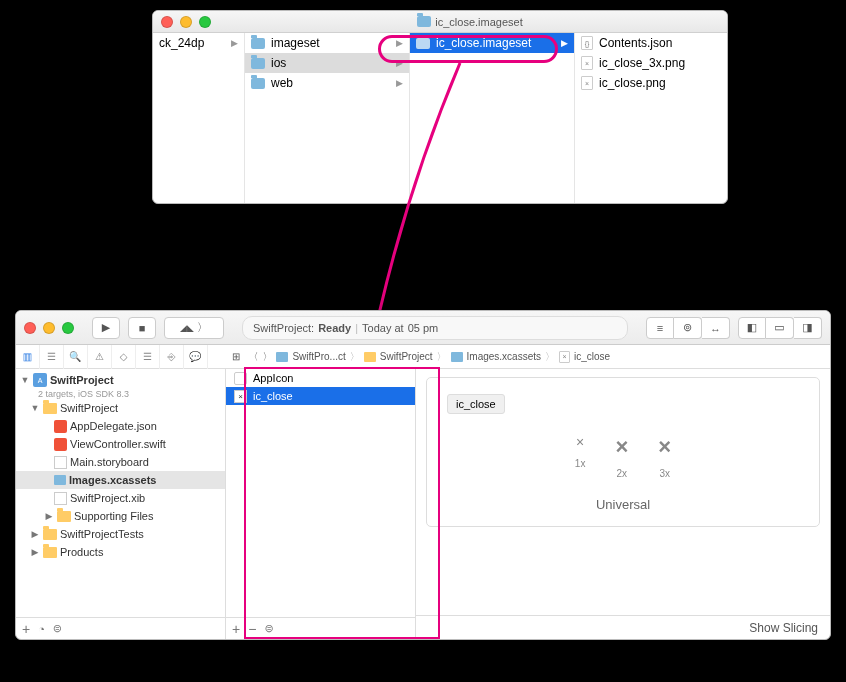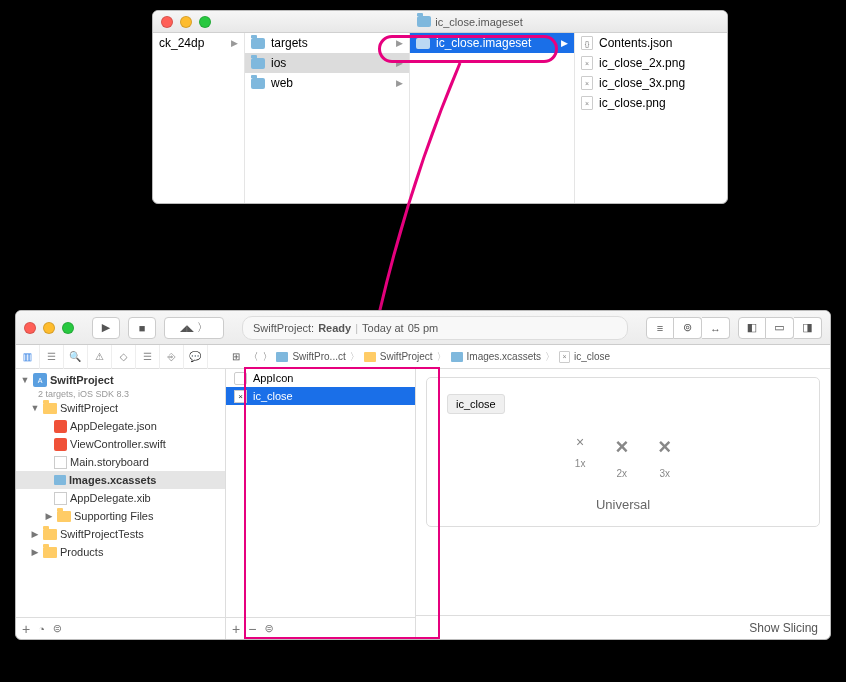--- a/index.html
+++ b/index.html
@@ -88,21 +88,21 @@
   <div class="finder-columns">
     <div class="col" style="width:92px">
       <div class="row">
         <span>ck_24dp</span>
         <span class="chev">▶</span>
       </div>
     </div>
     <div class="col">
       <div class="row">
         <span class="folder-icon"></span>
-        <span>targets</span>
+        <span>imageset</span>
         <span class="chev">▶</span>
       </div>
       <div class="row" style="background:#dcdcdc">
         <span class="folder-icon"></span>
         <span>ios</span>
         <span class="chev">▶</span>
       </div>
       <div class="row">
         <span class="folder-icon"></span>
         <span>web</span>
@@ -113,24 +113,20 @@
       <div class="row sel">
         <span class="folder-icon"></span>
         <span>ic_close.imageset</span>
         <span class="chev">▶</span>
       </div>
     </div>
     <div class="col" style="width:130px">
       <div class="row">
         <span class="file-icon">{}</span>
         <span>Contents.json</span>
-      </div>
-      <div class="row">
-        <span class="file-icon">×</span>
-        <span>ic_close_2x.png</span>
       </div>
       <div class="row">
         <span class="file-icon">×</span>
         <span>ic_close_3x.png</span>
       </div>
       <div class="row">
         <span class="file-icon">×</span>
         <span>ic_close.png</span>
       </div>
     </div>
@@ -233,21 +229,21 @@
       <div class="tree-row" style="padding-left:38px">
         <span class="sb-icon"></span>
         <span>Main.storyboard</span>
       </div>
       <div class="tree-row sel-gray" style="padding-left:38px">
         <span class="crumb-icon"></span>
         <b>Images.xcassets</b>
       </div>
       <div class="tree-row" style="padding-left:38px">
         <span class="xib-icon"></span>
-        <span>AppDelegate.xib</span>
+        <span>SwiftProject.xib</span>
       </div>
       <div class="tree-row" style="padding-left:28px">
         <span class="disclosure">▶</span>
         <span class="asset-icon"></span>
         <span>Supporting Files</span>
       </div>
       <div class="tree-row" style="padding-left:14px">
         <span class="disclosure">▶</span>
         <span class="asset-icon"></span>
         <span>SwiftProjectTests</span>

